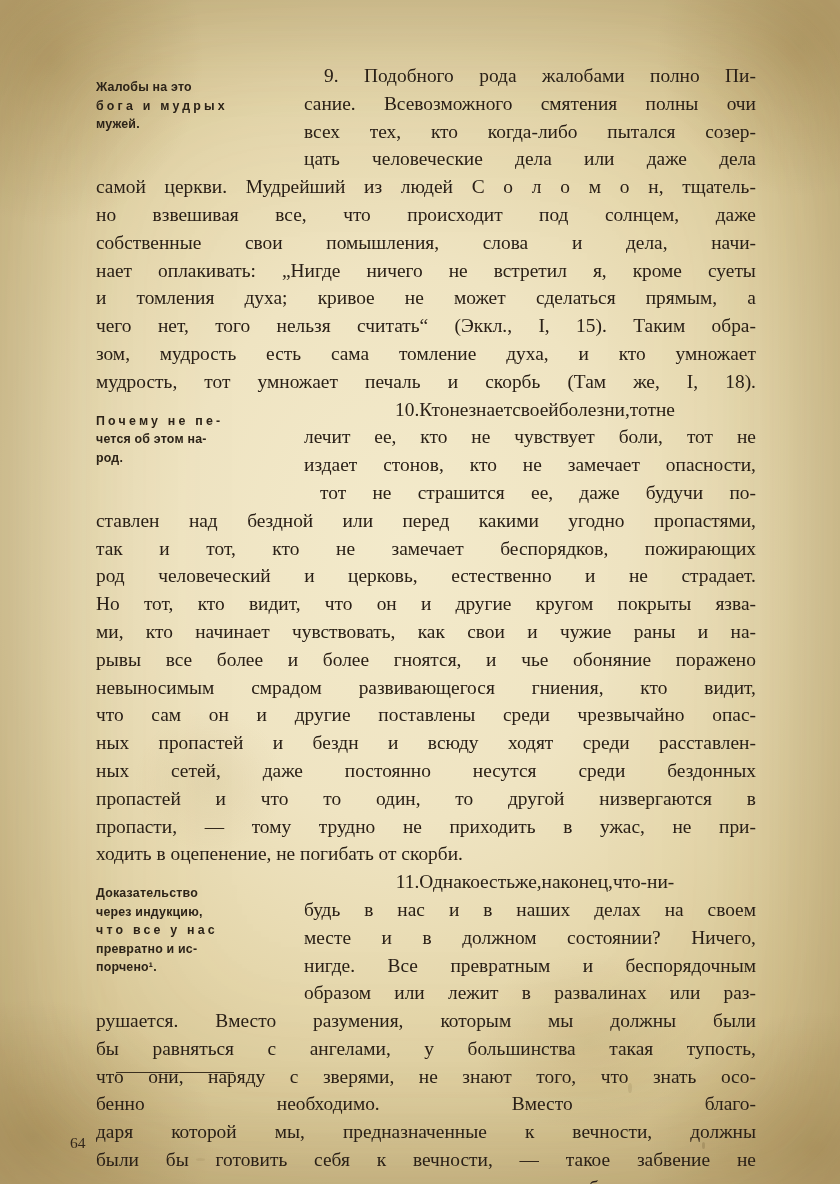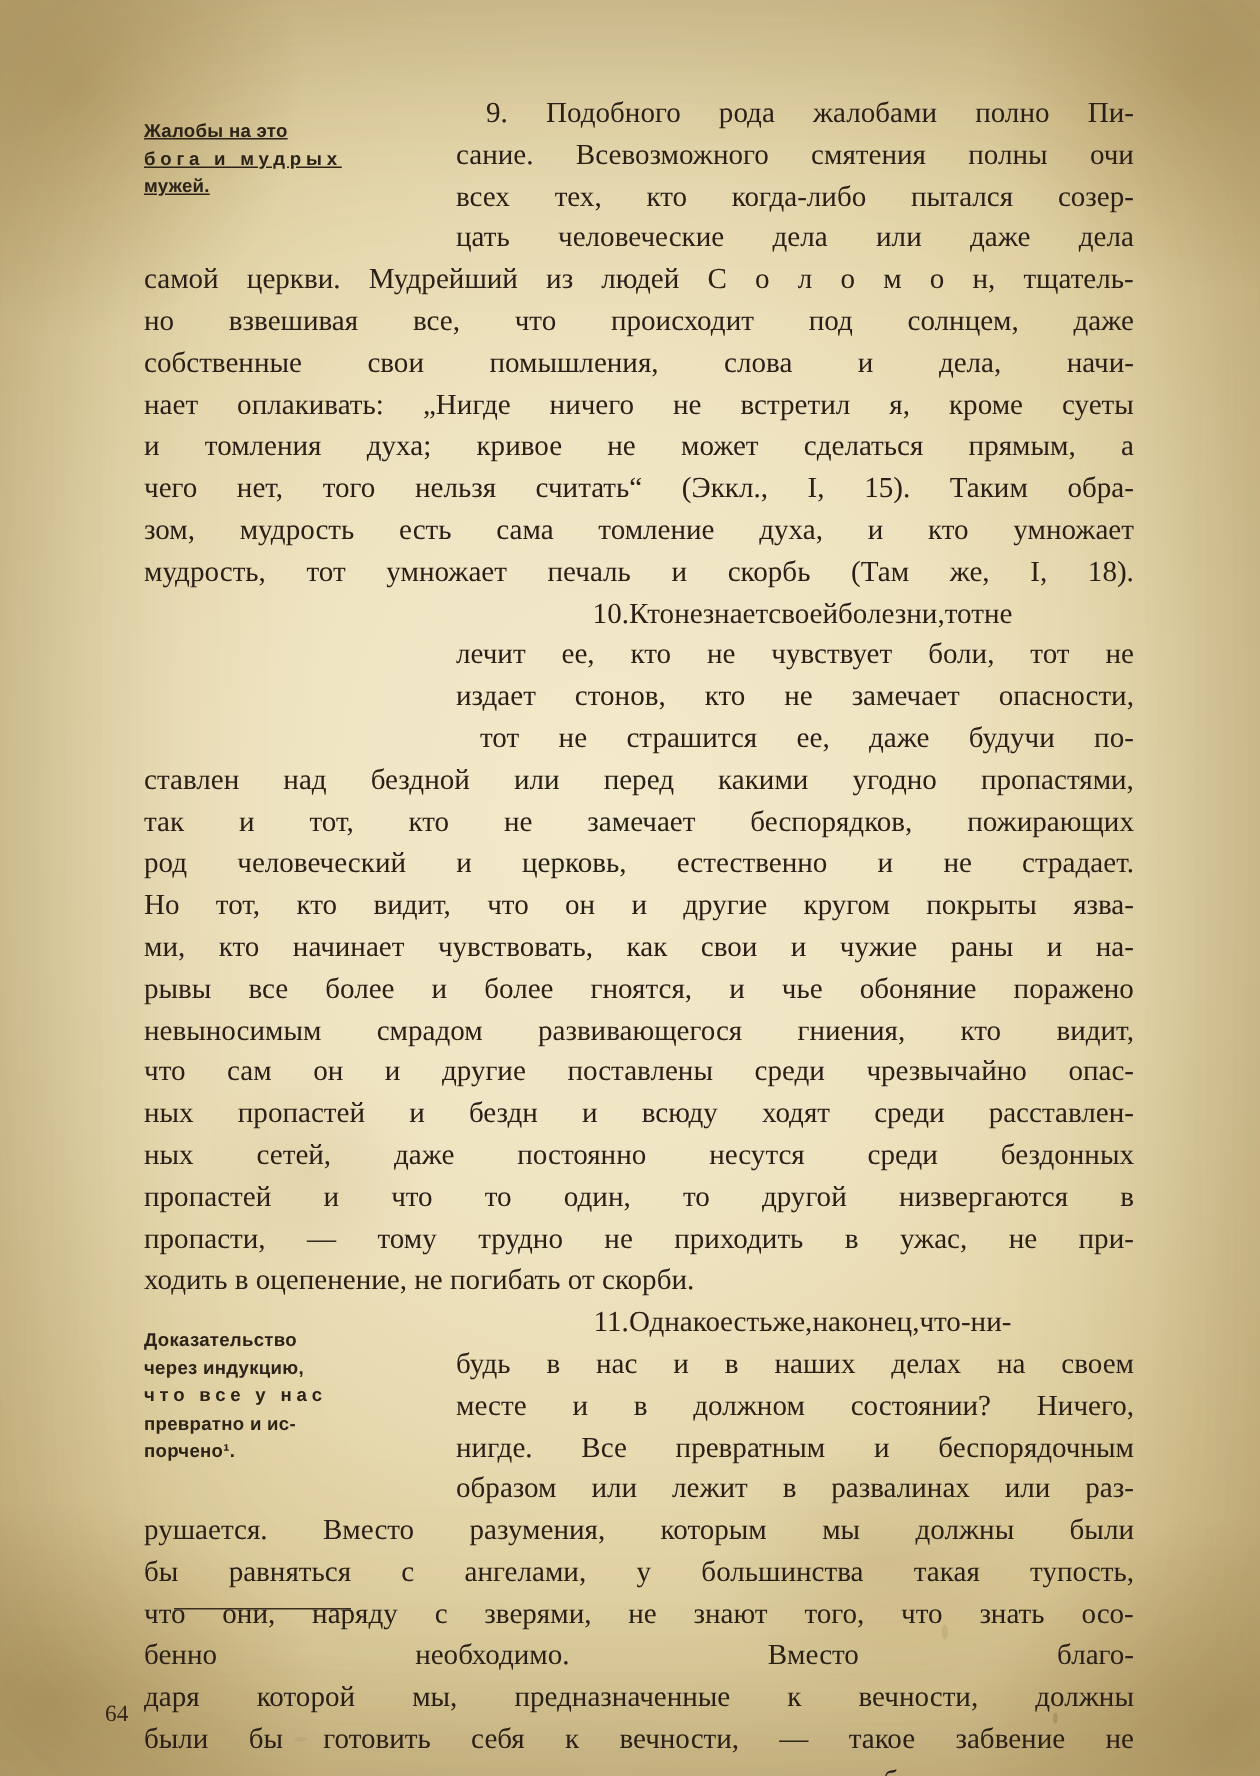--- a/index.html
+++ b/index.html
@@ -128,21 +128,21 @@
   <div class="grain"></div>
   <div class="vignette"></div>
 
   <span class="speck" style="left:702px;top:1142px;width:3px;height:7px;"></span>
   <span class="speck" style="left:628px;top:1083px;width:4px;height:10px;opacity:.5"></span>
   <span class="speck" style="left:196px;top:1158px;width:9px;height:3px;opacity:.35"></span>
 
   <div class="content">
 
     <div class="block">
-      <div class="marginal" style="top:16px;text-decoration:underline;">
+      <div class="marginal" style="top:16px;">
         <span class="ln">Жалобы на это</span>
         <span class="ln sp">
             <span>бога и мудрых</span>
           </span>
         <span class="ln">мужей.</span>
       </div>
       <p class="txt">
         <span class="ln indent-a">
             <span>9.</span>
             <span>Подобного</span>
@@ -262,20 +262,27 @@
             <span>скорбь</span>
             <span>(Там</span>
             <span>же,</span>
             <span>I,</span>
             <span>18).</span>
           </span>
       </p>
     </div>
 
     <div class="block">
+      <div class="marginal" style="top:16px;">
+        <span class="ln sp">
+            <span>Почему не пе-</span>
+          </span>
+        <span class="ln">чется об этом на-</span>
+        <span class="ln">род.</span>
+      </div>
       <p class="txt">
         <span class="ln indent-c">
             <span>10.</span>
             <span>Кто</span>
             <span>не</span>
             <span>знает</span>
             <span>своей</span>
             <span>болезни,</span>
             <span>тот</span>
             <span>не</span>

